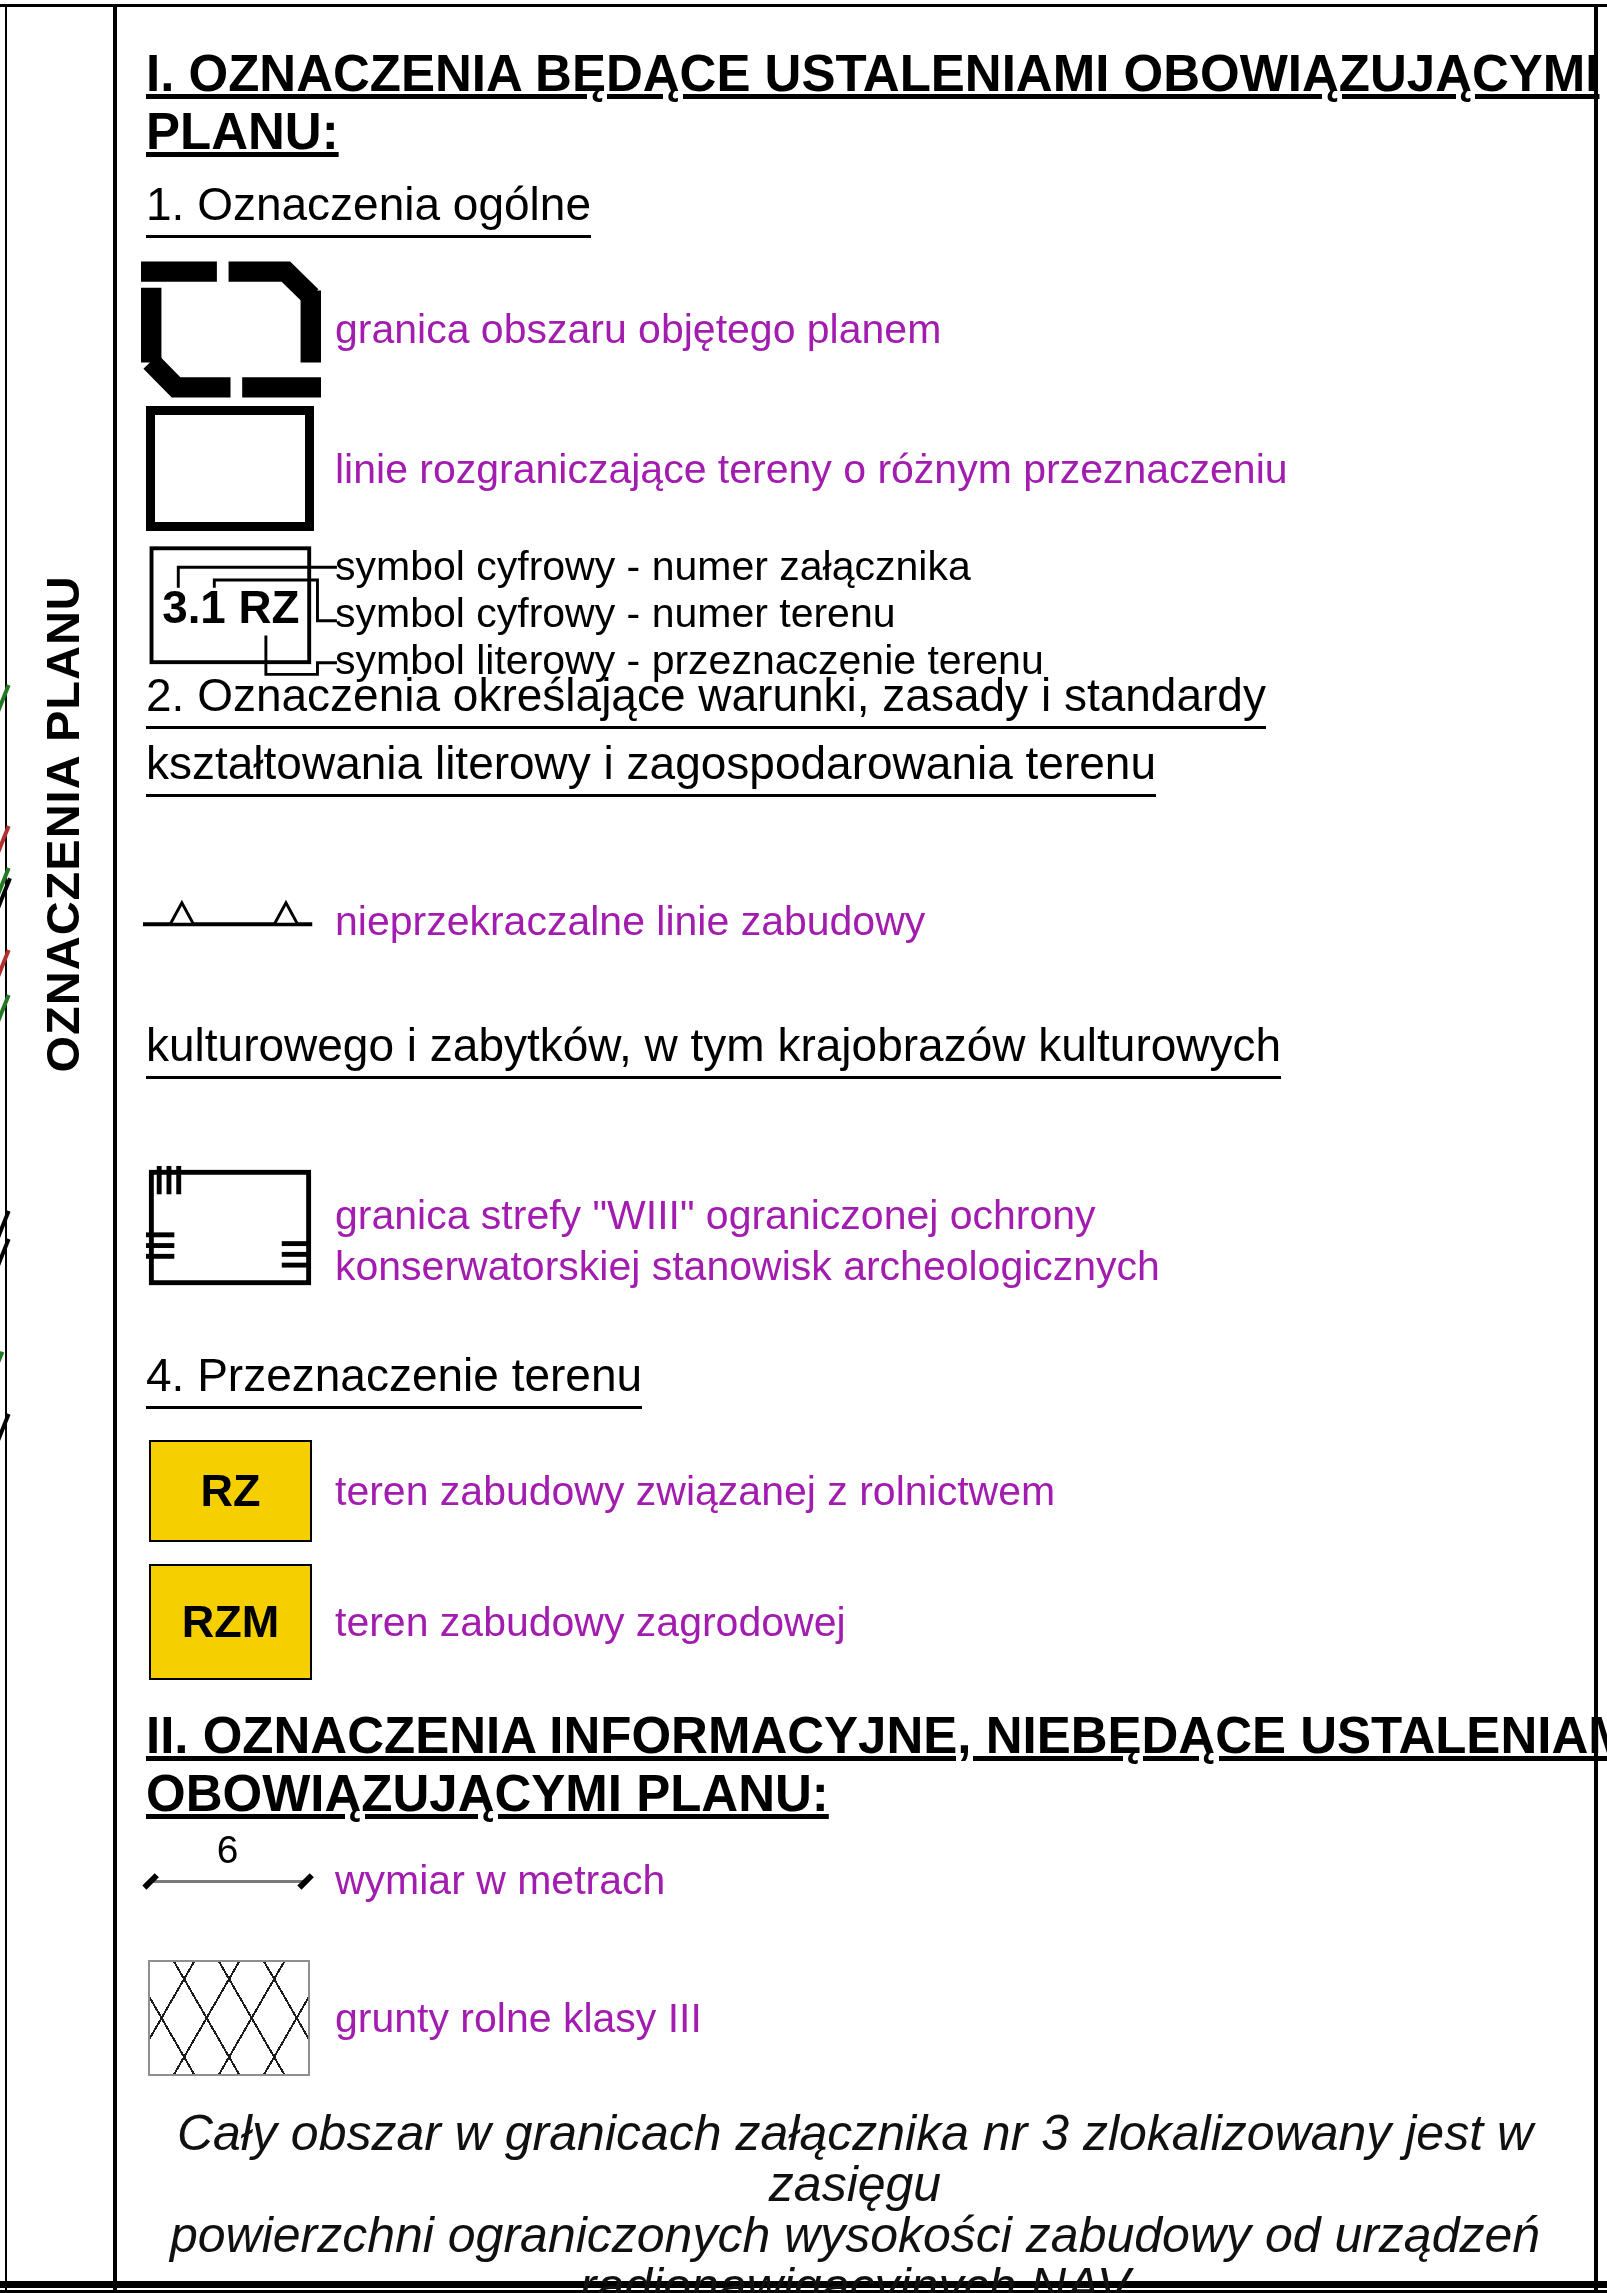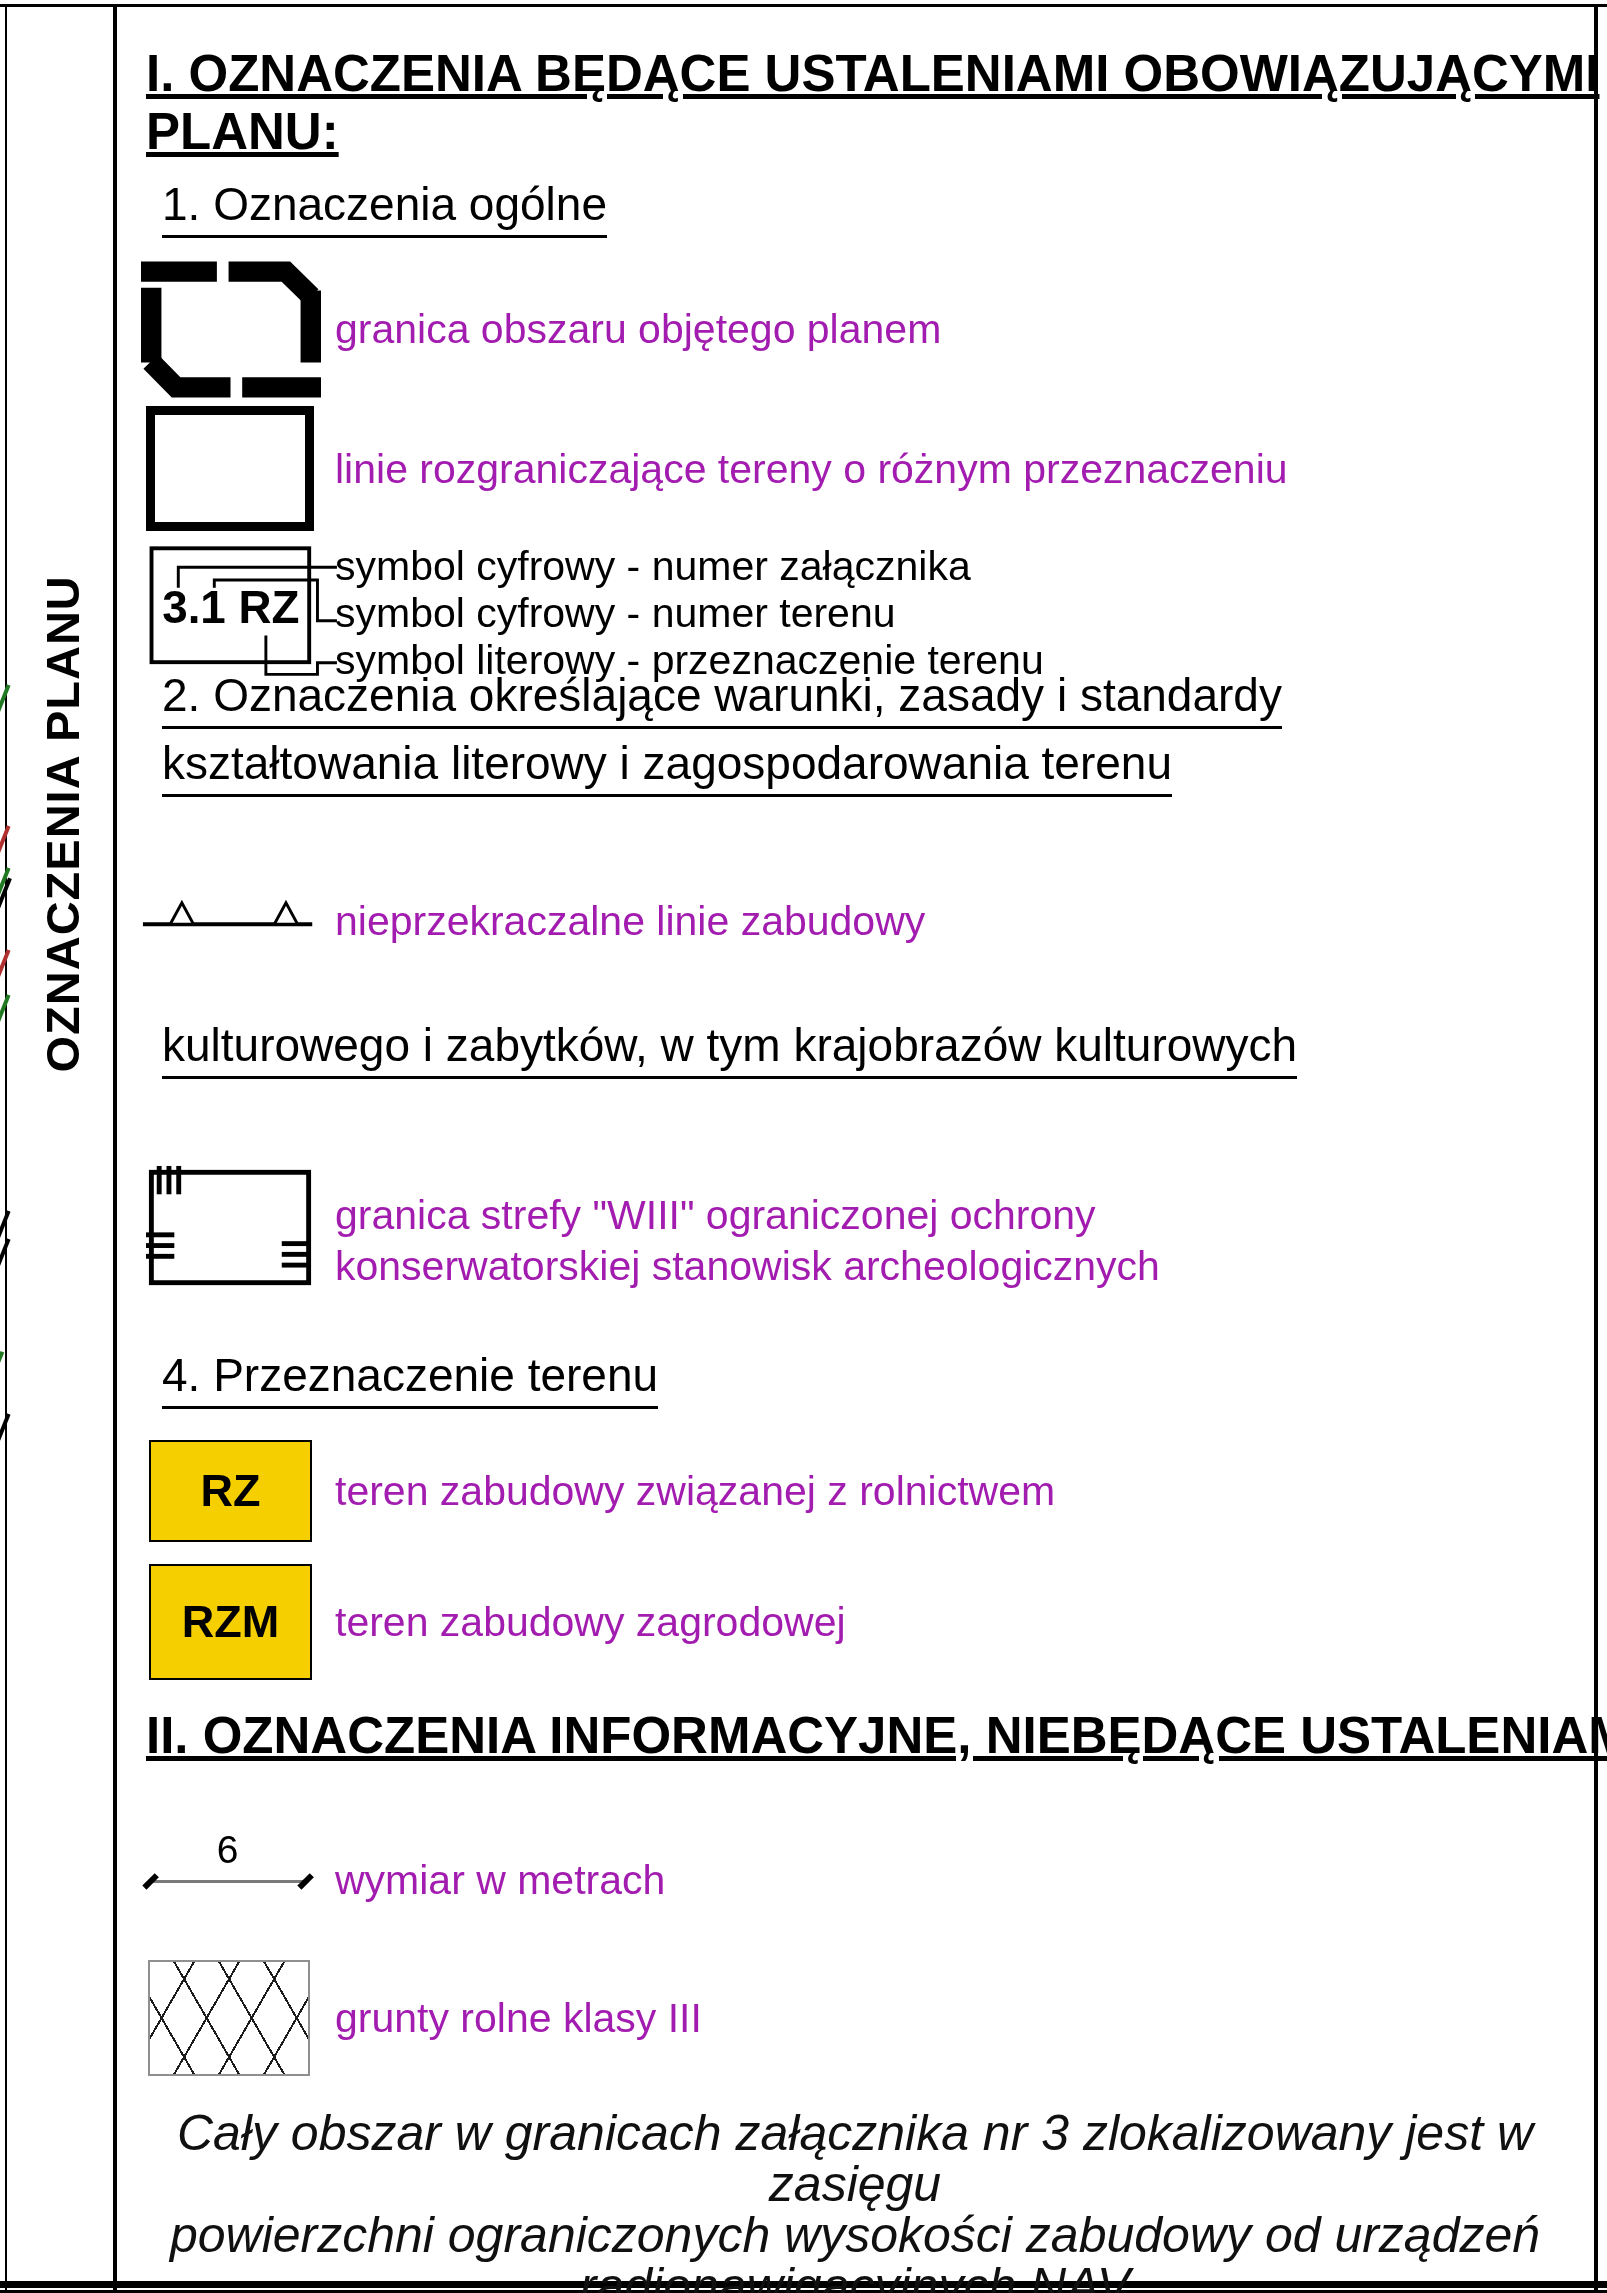--- a/index.html
+++ b/index.html
@@ -21,21 +21,21 @@
   
   .side-title{
     position:absolute;left:-162px;top:809px;width:449px;height:78px;
     transform:rotate(-90deg);
     text-align:center;line-height:78px;
     font-size:47px;font-weight:bold;letter-spacing:1px;white-space:nowrap;
   }
   
   .h-bold{font-size:51px;font-weight:bold;line-height:58px;}
   .h-bold span{display:block;white-space:nowrap;text-decoration:underline;}
-  .h-sub{font-size:46px;font-weight:400;margin-left:16px;}
+  .h-sub{font-size:46px;font-weight:400;}
   .h-sub .line{display:block;margin-bottom:6.8px;}
   .h-sub .u{display:inline-block;white-space:nowrap;border-bottom:3.9px solid #000;padding-bottom:3.9px;}
   
   .lbl{font-size:41px;font-weight:400;color:#a21caf;display:flex;align-items:center;}
   .lbl.multi{flex-direction:column;align-items:flex-start;justify-content:center;line-height:48px;}
   .lbl .nw{white-space:nowrap;}
   .callouts{font-size:41px;line-height:47px;white-space:nowrap;}
   
   .solid-box{border:9.8px solid #000;background:#fff;}
   .zone-box{
@@ -179,20 +179,21 @@
 
 <div class="abs zone-box" style="left:149px;top:1564px;width:163px;height:116px;">
   <span>RZM</span>
 </div>
 <div class="abs lbl" style="left:335px;top:1564px;height:116px;">
   <span class="nw">teren zabudowy zagrodowej</span>
 </div>
 
 <div class="abs h-bold" style="left:146px;top:1707px;width:1404px;">
   <span>II. OZNACZENIA INFORMACYJNE, NIEBĘDĄCE USTALENIAMI</span>
+  <span>OBOWIĄZUJĄCYMI PLANU:</span>
 </div>
 
 <span class="abs" style="left:129px;top:1822px;">
   <svg width="205" height="78" viewBox="0 0 210 80">
     <line x1="21" y1="61" x2="181" y2="61" stroke="var(--c-dimline)" stroke-width="3"></line>
     <rect x="13" y="58" width="18" height="6" fill="#000" transform="rotate(-45 22 61)"></rect>
     <rect x="172" y="58" width="18" height="6" fill="#000" transform="rotate(-45 181 61)"></rect>
     <text x="101" y="42" text-anchor="middle" font-size="40" fill="#000">6</text>
   </svg>
 </span>

